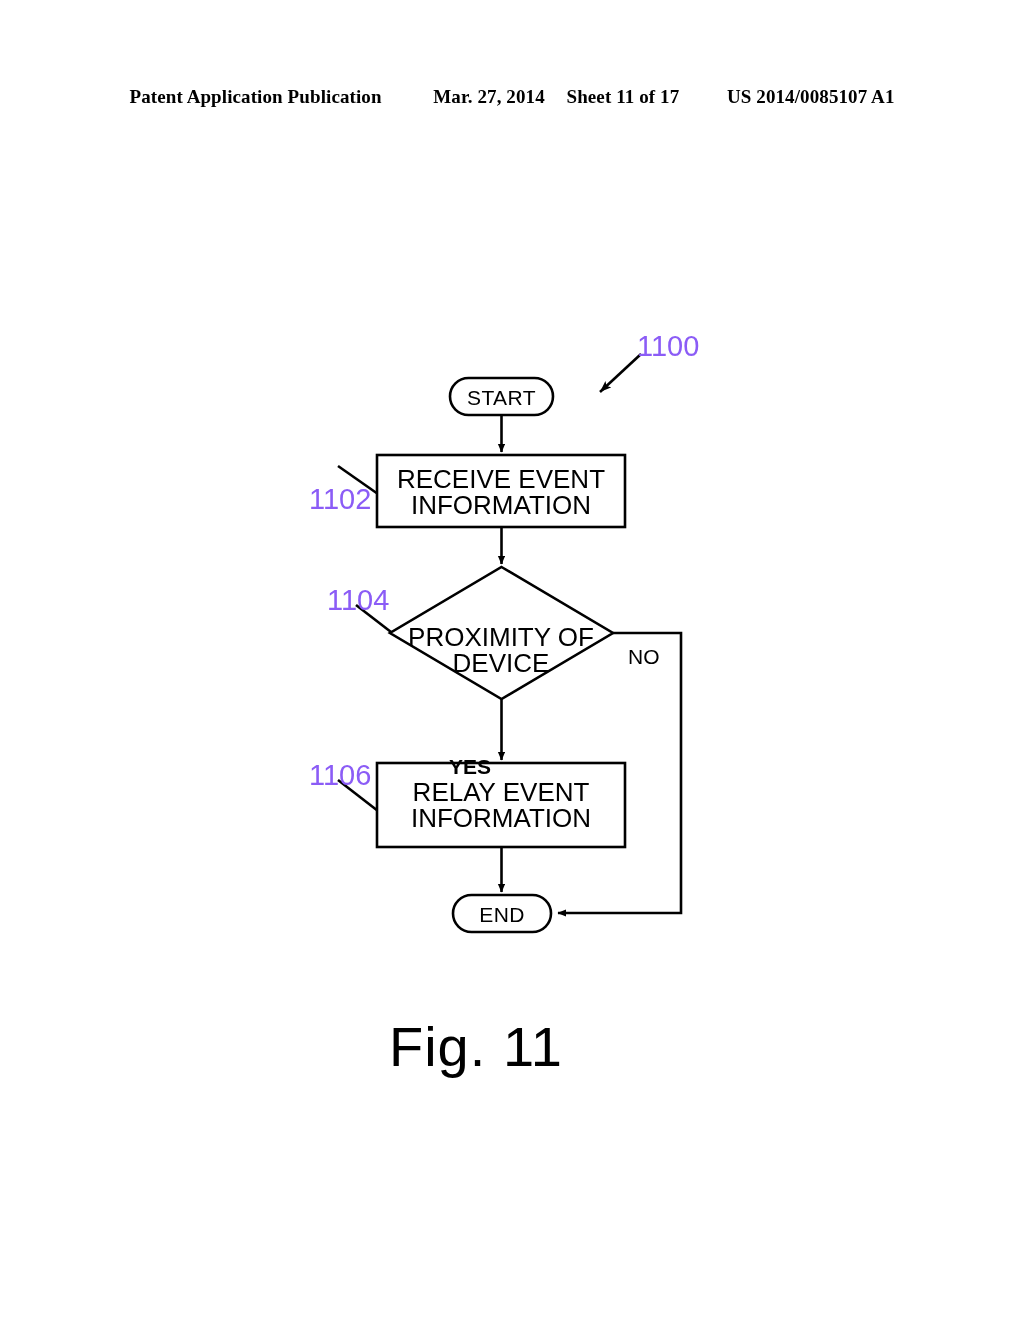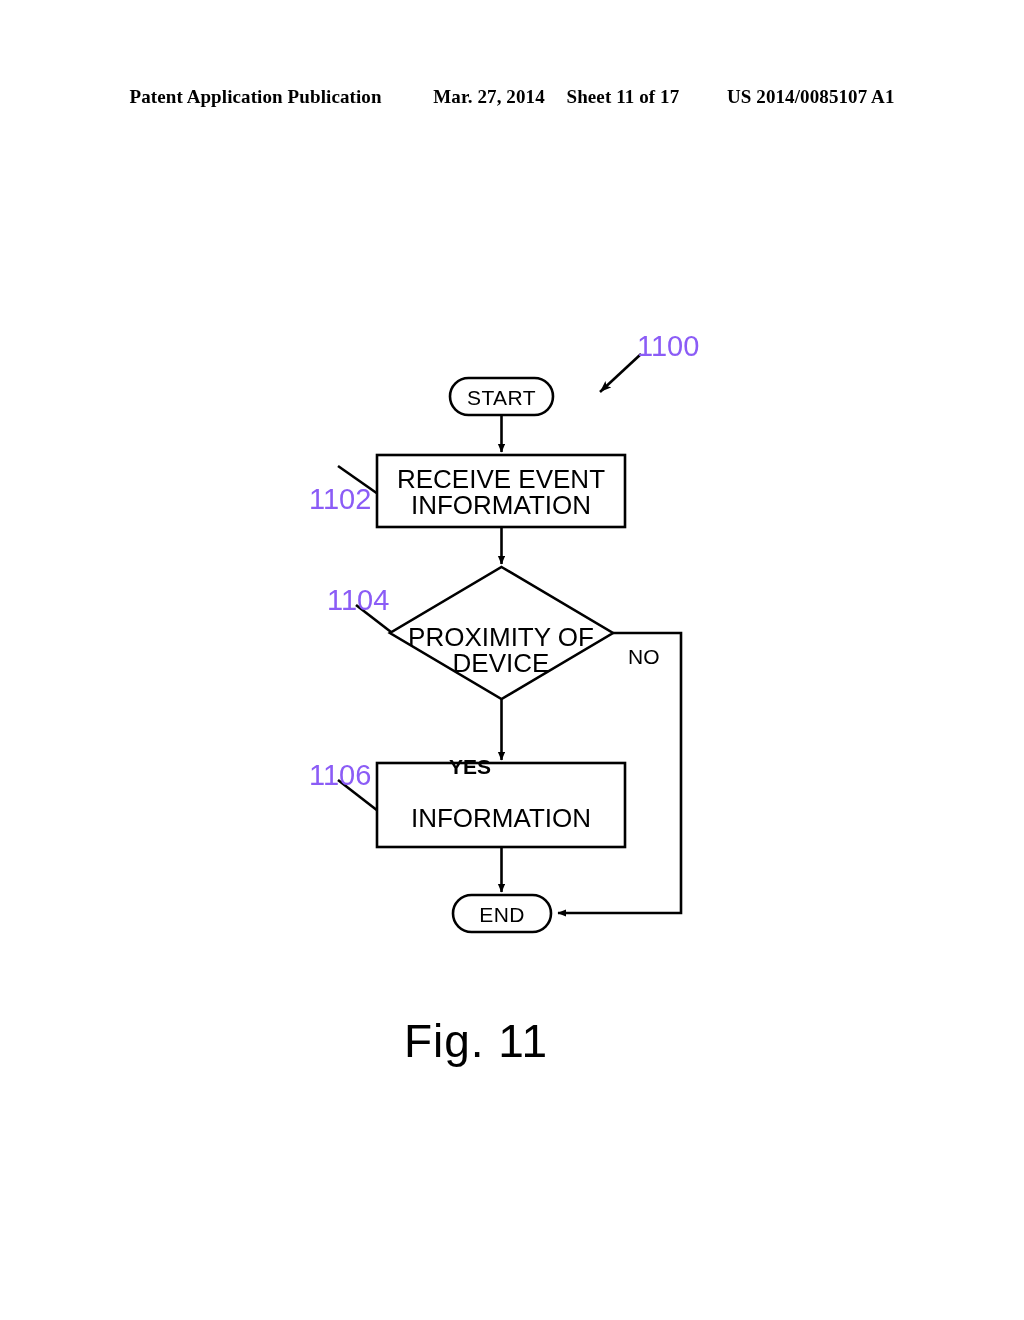--- a/index.html
+++ b/index.html
@@ -79,21 +79,21 @@
   }
 
   
   #figure-caption {
     position: absolute;
     top: 1014px;
     left: 0;
     width: 952px;
     text-align: center;
     font-family: "Liberation Sans", sans-serif;
-    font-size: 46px;
+    font-size: 56px;
     letter-spacing: 1px;
     color: #000000;
   }
 </style>
 </head>
 <body>
 
 <div id="patent-header">
   <span class="hdr-seg">Patent Application Publication</span>
   <span class="gap-lg"></span>
@@ -146,20 +146,21 @@
   </svg>
 
   <div class="node-label term-label" style="left:450px; top:385px; width:103px;">START</div>
 
   <div class="node-label" style="left:377px; top:466px; width:248px;">RECEIVE EVENT</div>
   <div class="node-label" style="left:377px; top:492px; width:248px;">INFORMATION</div>
 
   <div class="node-label" style="left:377px; top:624px; width:248px;">PROXIMITY OF</div>
   <div class="node-label" style="left:377px; top:650px; width:248px;">DEVICE</div>
 
+  <div class="node-label" style="left:377px; top:779px; width:248px;">RELAY EVENT</div>
   <div class="node-label" style="left:377px; top:805px; width:248px;">INFORMATION</div>
 
   <div class="node-label term-label" style="left:453px; top:902px; width:98px;">END</div>
 
   <div class="branch-label" style="left:628px; top:601px;">NO</div>
 
   <div class="branch-label" style="left:449px; top:711px;font-weight:bold;">YES</div>
 
   <div class="ref-label" style="left:637px; top:330px;">1100</div>
 

